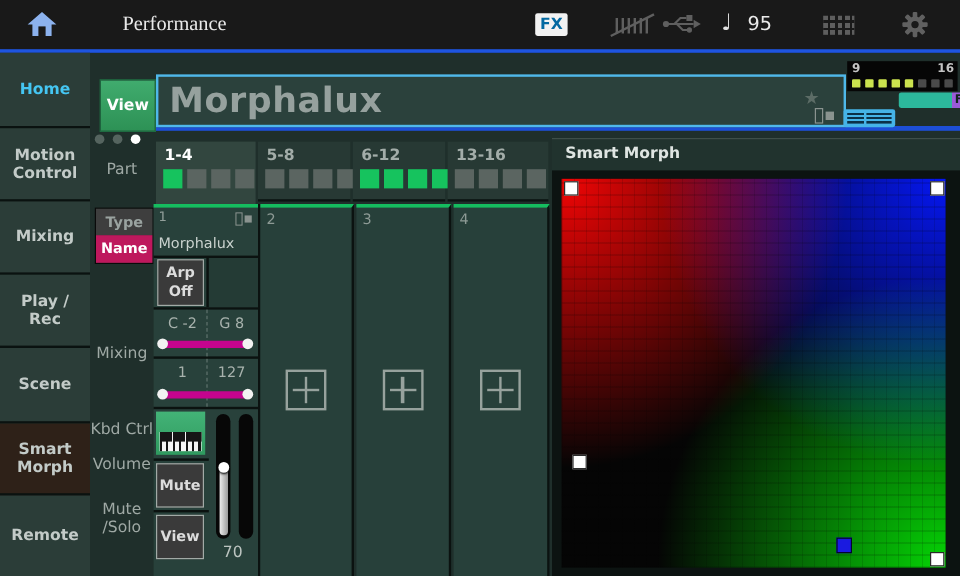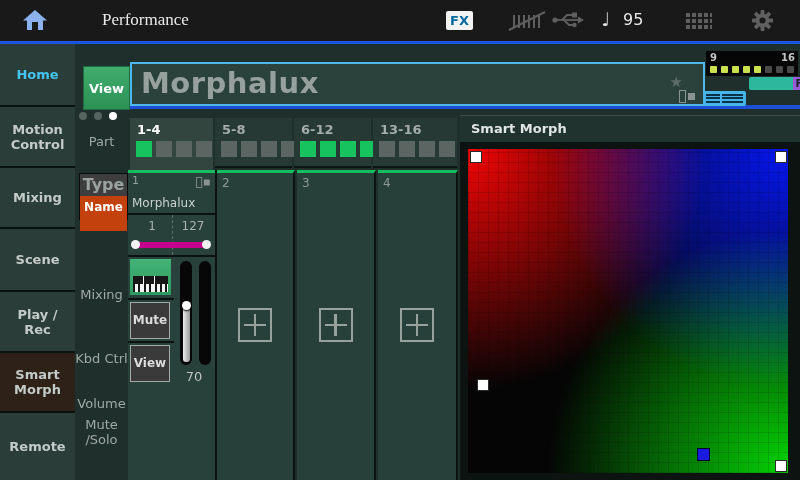--- a/index.html
+++ b/index.html
@@ -64,22 +64,22 @@
   .ptab.active{background:#32463f;border-bottom:none;height:52px;text-align:center;}
   .ptab .lb{position:absolute;left:7px;top:4px;font-size:13px;font-weight:bold;color:#a3ada9;}
   .ptab.active .lb{color:#ffffff;}
   .tabsq{position:absolute;left:6px;top:23px;display:flex;gap:4px;}
   .tabsq .sq{width:16px;height:16px;}
   .tabsq .on{background:#16c35e;}
   .tabsq .off{background:#5b6561;}
   
   .rowlab{position:absolute;left:75px;width:53px;text-align:center;font-size:13px;color:#9fa9a5;}
   .typename{position:absolute;left:79px;top:173px;width:49px;height:47px;border:1px solid #0a0a0a;box-sizing:border-box;}
-  .typename .t{height:22px;background:#3e3e3e;color:#9aa3a0;font-size:16px;font-weight:bold;text-align:center;line-height:22px;}
-  .typename .n{height:35px;background:#c2410c;color:#ffffff;font-size:12px;font-weight:bold;text-align:center;line-height:23px;}
+  .typename .t{height:22px;background:#3e3e3e;color:#9aa3a0;font-size:12px;font-weight:bold;text-align:center;line-height:22px;}
+  .typename .n{height:23px;background:#be185d;color:#ffffff;font-size:12px;font-weight:bold;text-align:center;line-height:23px;}
   
   .col1{position:absolute;left:128px;top:170px;width:87px;height:310px;background:#28413b;border-right:2px solid #0b1210;box-sizing:content-box;}
   .greenbar{height:3px;background:#15bd5f;}
   .r-head{height:40px;border-bottom:2px solid #0b1210;position:relative;}
   .r-head .num{position:absolute;left:4px;top:1px;font-size:11px;color:#93a09b;}
   .r-head .pname{position:absolute;left:4px;bottom:3px;font-size:12px;color:#c9d2ce;}
   .r-head .hd-clip{position:absolute;right:4px;top:3px;transform:scale(0.85);}
   .r-arp{height:41px;border-bottom:2px solid #0b1210;position:relative;}
   .r-arp::after{content:'';position:absolute;left:44px;top:0;bottom:0;right:0;background:#243b35;border-left:2px solid #0b1210;}
   .cellbtn{position:absolute;background:#3a3a3a;border:1px solid #a2aaa6;color:#dcdcdc;font-weight:bold;font-size:12px;
@@ -185,25 +185,25 @@
   <div class="sidebar">
     <div class="sb-item active" style="height:63px">
         <span>Home</span>
       </div>
     <div class="sb-item" style="height:61px">
         <span>Motion Control</span>
       </div>
     <div class="sb-item" style="height:61px">
         <span>Mixing</span>
       </div>
+    <div class="sb-item" style="height:61px">
+        <span>Play / Rec</span>
+      </div>
     <div class="sb-item" style="height:63px">
         <span>Scene</span>
-      </div>
-    <div class="sb-item" style="height:61px">
-        <span>Play / Rec</span>
       </div>
     <div class="sb-item hl" style="height:60px">
         <span>Smart Morph</span>
       </div>
     <div class="sb-item" style="flex:1;border-bottom:none">
         <span>Remote</span>
       </div>
   </div>
 
   <div class="viewbtn">View</div>
@@ -279,36 +279,48 @@
       </div>
   </div>
 
   <div class="rowlab" style="top:134px">Part</div>
   <div class="typename">
     <div class="t">Type</div>
     <div class="n">Name</div>
   </div>
   <div class="rowlab" style="top:287px">Mixing</div>
   <div class="rowlab" style="top:351px">Kbd Ctrl</div>
-  <div class="rowlab" style="top:396px">Volume</div>
+  <div class="rowlab" style="top:380px">Volume</div>
   <div class="rowlab" style="top:417px">
     <span>Mute</span><br>
     <span>/Solo</span>
   </div>
 
   <div class="col1">
     <div class="greenbar"></div>
     <div class="r-head">
       <span class="num">1</span>
       <span class="clip hd-clip">
           <i class="c1"></i>
           <i class="c2"></i>
         </span>
       <span class="pname">Morphalux</span>
     </div>
+    <div class="r-arp">
+      <div class="cellbtn arpbtn">
+        <span>Arp</span>
+        <span>Off</span>
+      </div>
+    </div>
+    <div class="r-rng">
+      <span class="rl lo">C -2</span>
+      <span class="rl hi">G 8</span>
+      <div class="dashv"></div>
+      <div class="slider"></div>
+    </div>
     <div class="r-vel">
       <span class="rl lo">1</span>
       <span class="rl hi">127</span>
       <div class="dashv"></div>
       <div class="slider"></div>
     </div>
     <div class="r-bottom">
       <div class="btncol">
         <div class="c-kbd">
           <div class="kbdicon">

